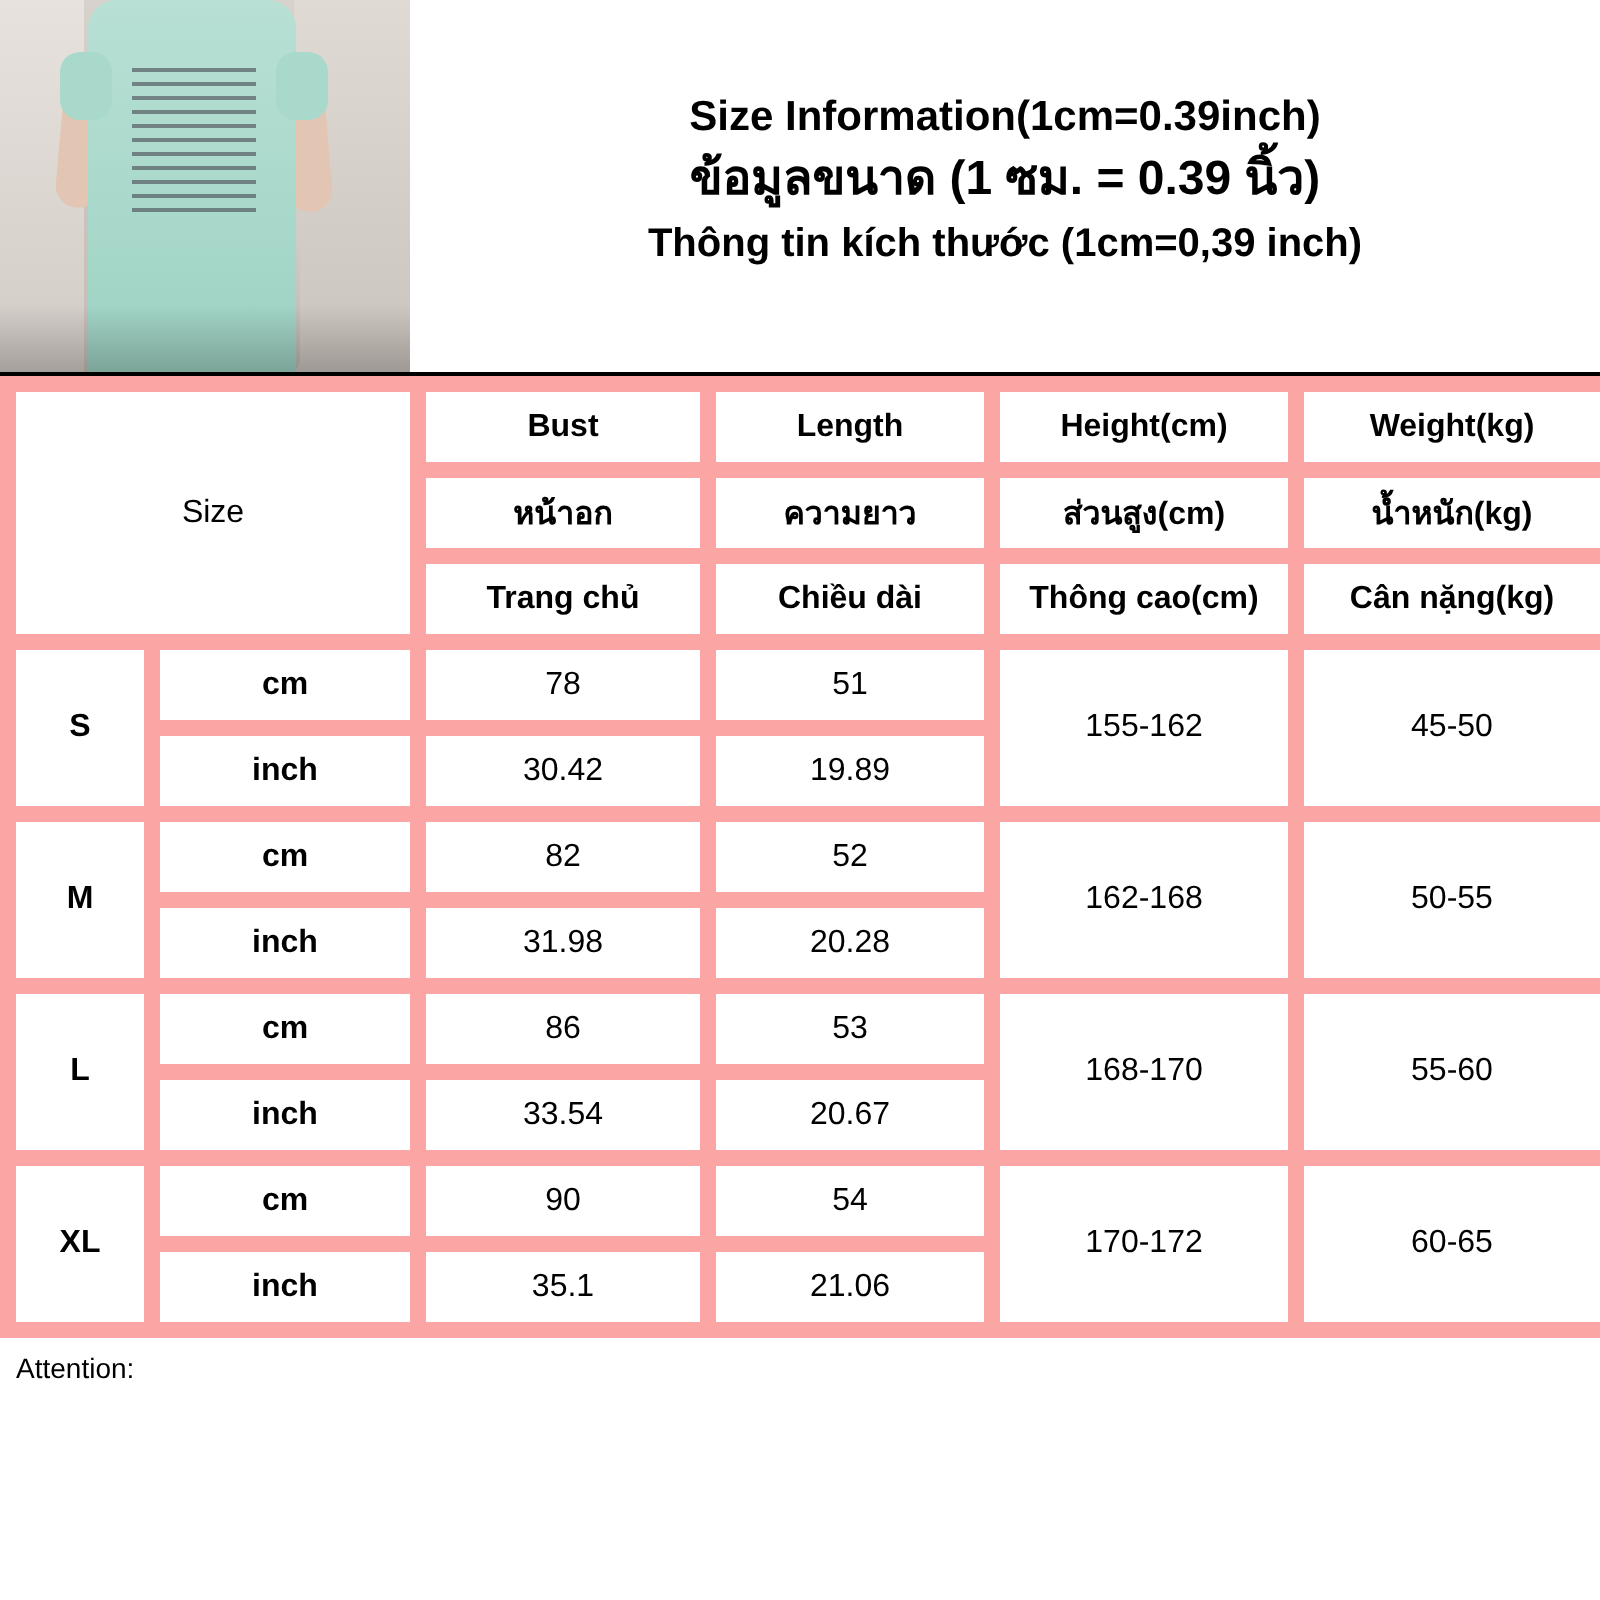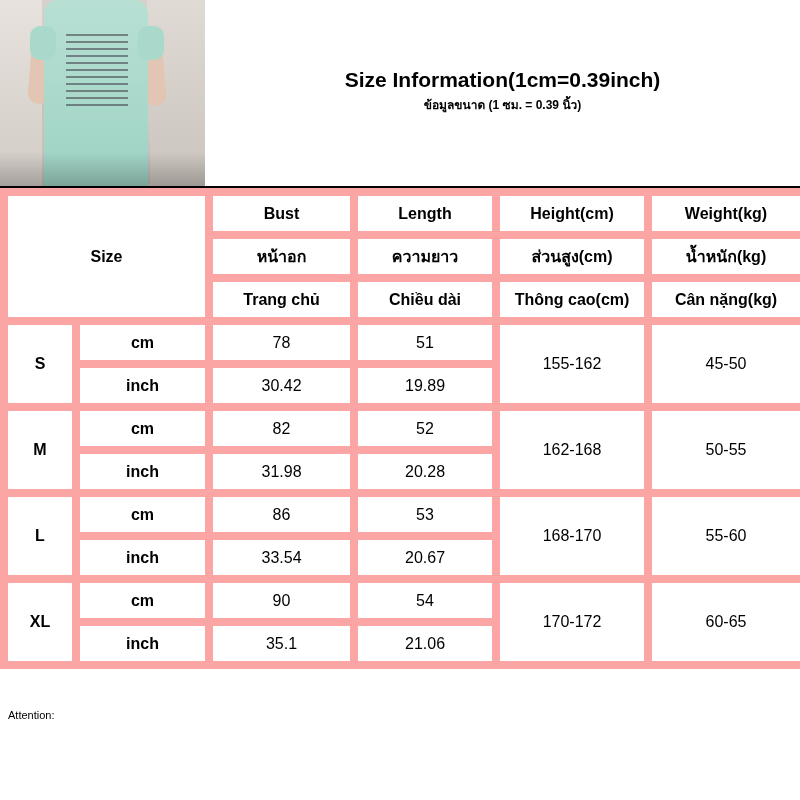--- a/index.html
+++ b/index.html
@@ -166,21 +166,21 @@
     padding: 0 10px 6px 10px;
     background: #ffffff;
   }
   .title-line {
     font-weight: bold;
     font-size: 21px;
     line-height: 1.12;
     text-align: center;
     white-space: nowrap;
   }
-  .title-line.l2 { font-size: 12px; }
+  .title-line.l2 { font-size: 24px; }
   .title-line.l3 { font-size: 20px; }
 
   
   table.size-table {
     border-collapse: collapse;
     table-layout: fixed;
     width: 800px;
   }
   table.size-table td {
     border: 8px solid #fca5a5;
@@ -188,21 +188,21 @@
     vertical-align: middle;
     font-size: 16px;
     padding: 0;
     height: 35px;
   }
   td.head-cell {
     font-weight: bold;
     font-size: 16.5px;
   }
   td.size-word {
-    font-weight: bold;
+    font-weight: normal;
     font-size: 25px;
   }
   td.size-letter {
     font-weight: bold;
     font-size: 19px;
   }
   td.unit-cell {
     font-weight: bold;
     font-size: 15.5px;
   }
@@ -212,23 +212,22 @@
   col.c1 { width: 72px; }
   col.c2 { width: 133px; }
   col.c3 { width: 145px; }
   col.c4 { width: 142px; }
   col.c5 { width: 152px; }
   col.c6 { width: 156px; }
 
   
   .attention {
     padding: 6px 8px 4px 8px;
-    font-size: 11px;
+    font-size: 14px;
     line-height: 1.32;
-    margin-top: 33px;
   }
   .attention div { white-space: nowrap; }
 </style>
 </head>
 <body>
 
 <div class="page">
 
   <div class="header">
     <div class="photo">
@@ -244,20 +243,21 @@
       <div class="body"></div>
       <div class="sleeve-l"></div>
       <div class="sleeve-r"></div>
       <div class="print"></div>
       <div class="shadow"></div>
     </div>
 
     <div class="title-block">
       <div class="title-line l1">Size Information(1cm=0.39inch)</div>
       <div class="title-line l2">ข้อมูลขนาด (1 ซม. = 0.39 นิ้ว)</div>
+      <div class="title-line l3">Thông tin kích thước (1cm=0,39 inch)</div>
     </div>
   </div>
 
   <table class="size-table">
     <colgroup>
       <col class="c1">
         <col class="c2">
         <col class="c3">
         <col class="c4">
         <col class="c5">

